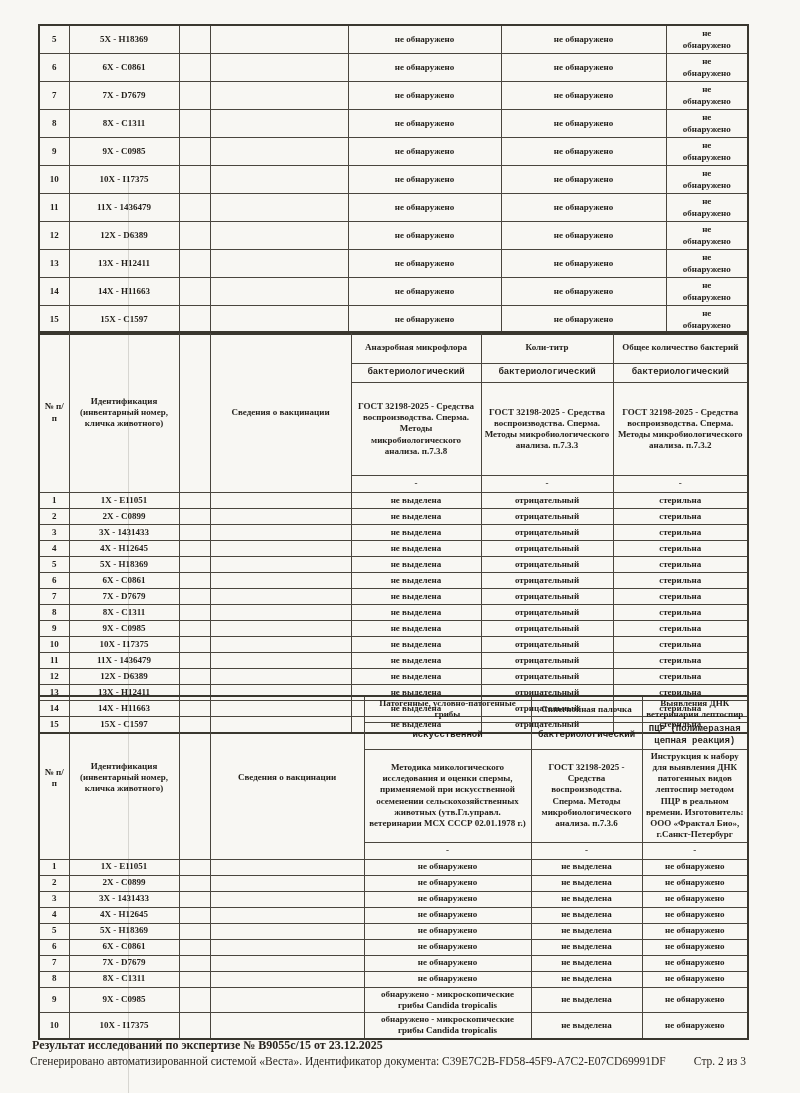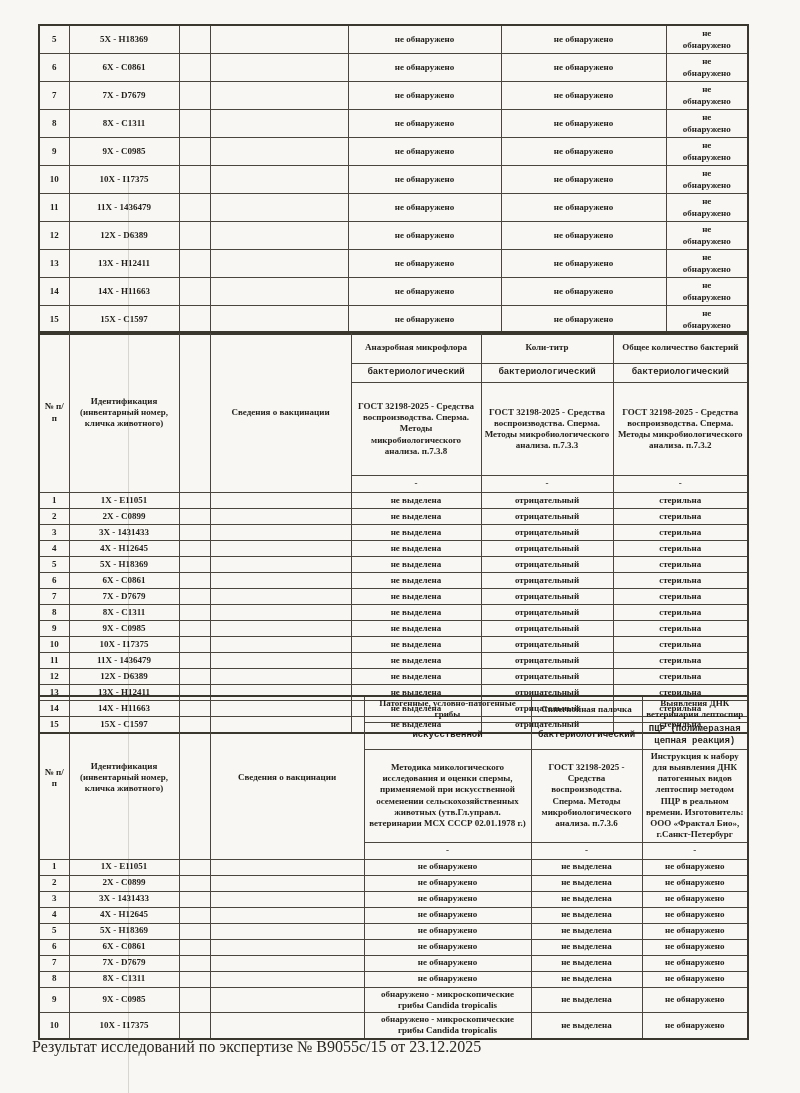--- a/index.html
+++ b/index.html
@@ -44,21 +44,21 @@
   .h-name td{height:28px;font-weight:700;margin-left:36px;}
   .h-type td{height:16px;font-family:Liberation Mono, monospace;}
   .h-method td{height:90px;font-size:8.4px;line-height:1.28;}
   .h-dash td{height:14px;}
   #table3 .h-name td{height:22px;}
   #table3 .h-type td{height:24px;}
   .left-head{font-weight:700;}
   .wrap-force{display:inline-block;max-width:52px;}
   .footer-line1{
     position:absolute;left:32px;top:1038px;width:730px;
-    font-size:16px;font-weight:400;color:#2a2620;
+    font-size:12px;font-weight:700;color:#2a2620;
   }
   .footer-line2{
     position:absolute;left:30px;top:1055px;width:716px;
     display:flex;justify-content:space-between;
     font-size:11.5px;font-weight:400;color:#2a2620;
   }
 </style>
 </head>
 <body>
 
@@ -477,13 +477,17 @@
           <td></td>
           <td></td>
           <td>обнаружено - микроскопические грибы Candida tropicalis</td>
           <td>не выделена</td>
           <td>не обнаружено</td>
         </tr>
       </tbody>
   </table>
 
   <div class="footer-line1">Результат исследований по экспертизе № B9055c/15 от 23.12.2025</div>
+  <div class="footer-line2">
+    <span>Сгенерировано автоматизированной системой «Веста». Идентификатор документа: C39E7C2B-FD58-45F9-A7C2-E07CD69991DF</span>
+    <span>Стр. 2 из 3</span>
+  </div>
 </div>
 
 </body></html>

